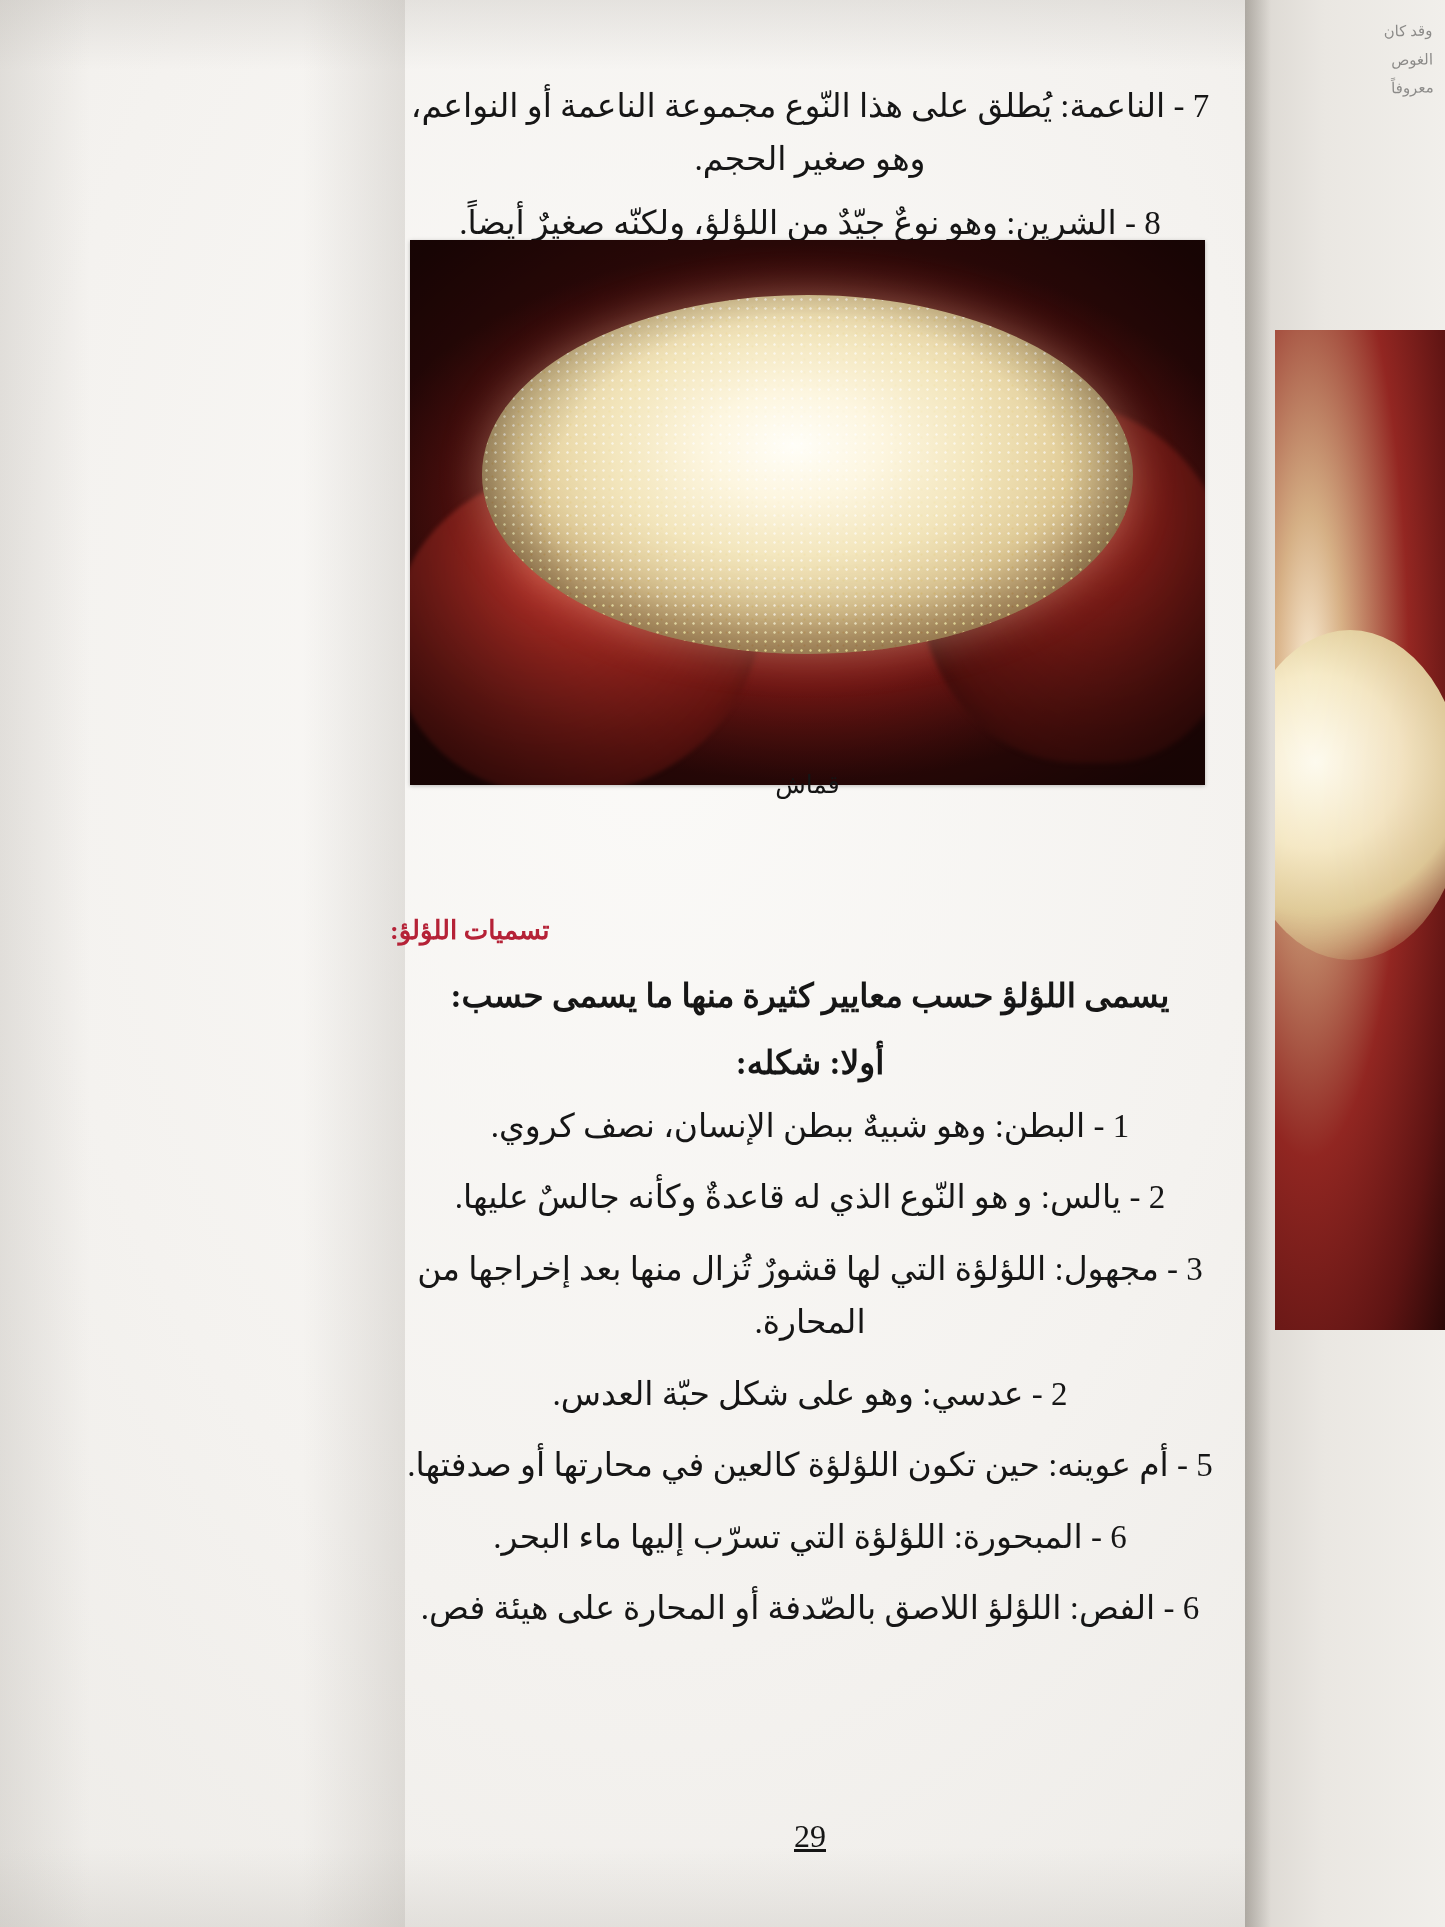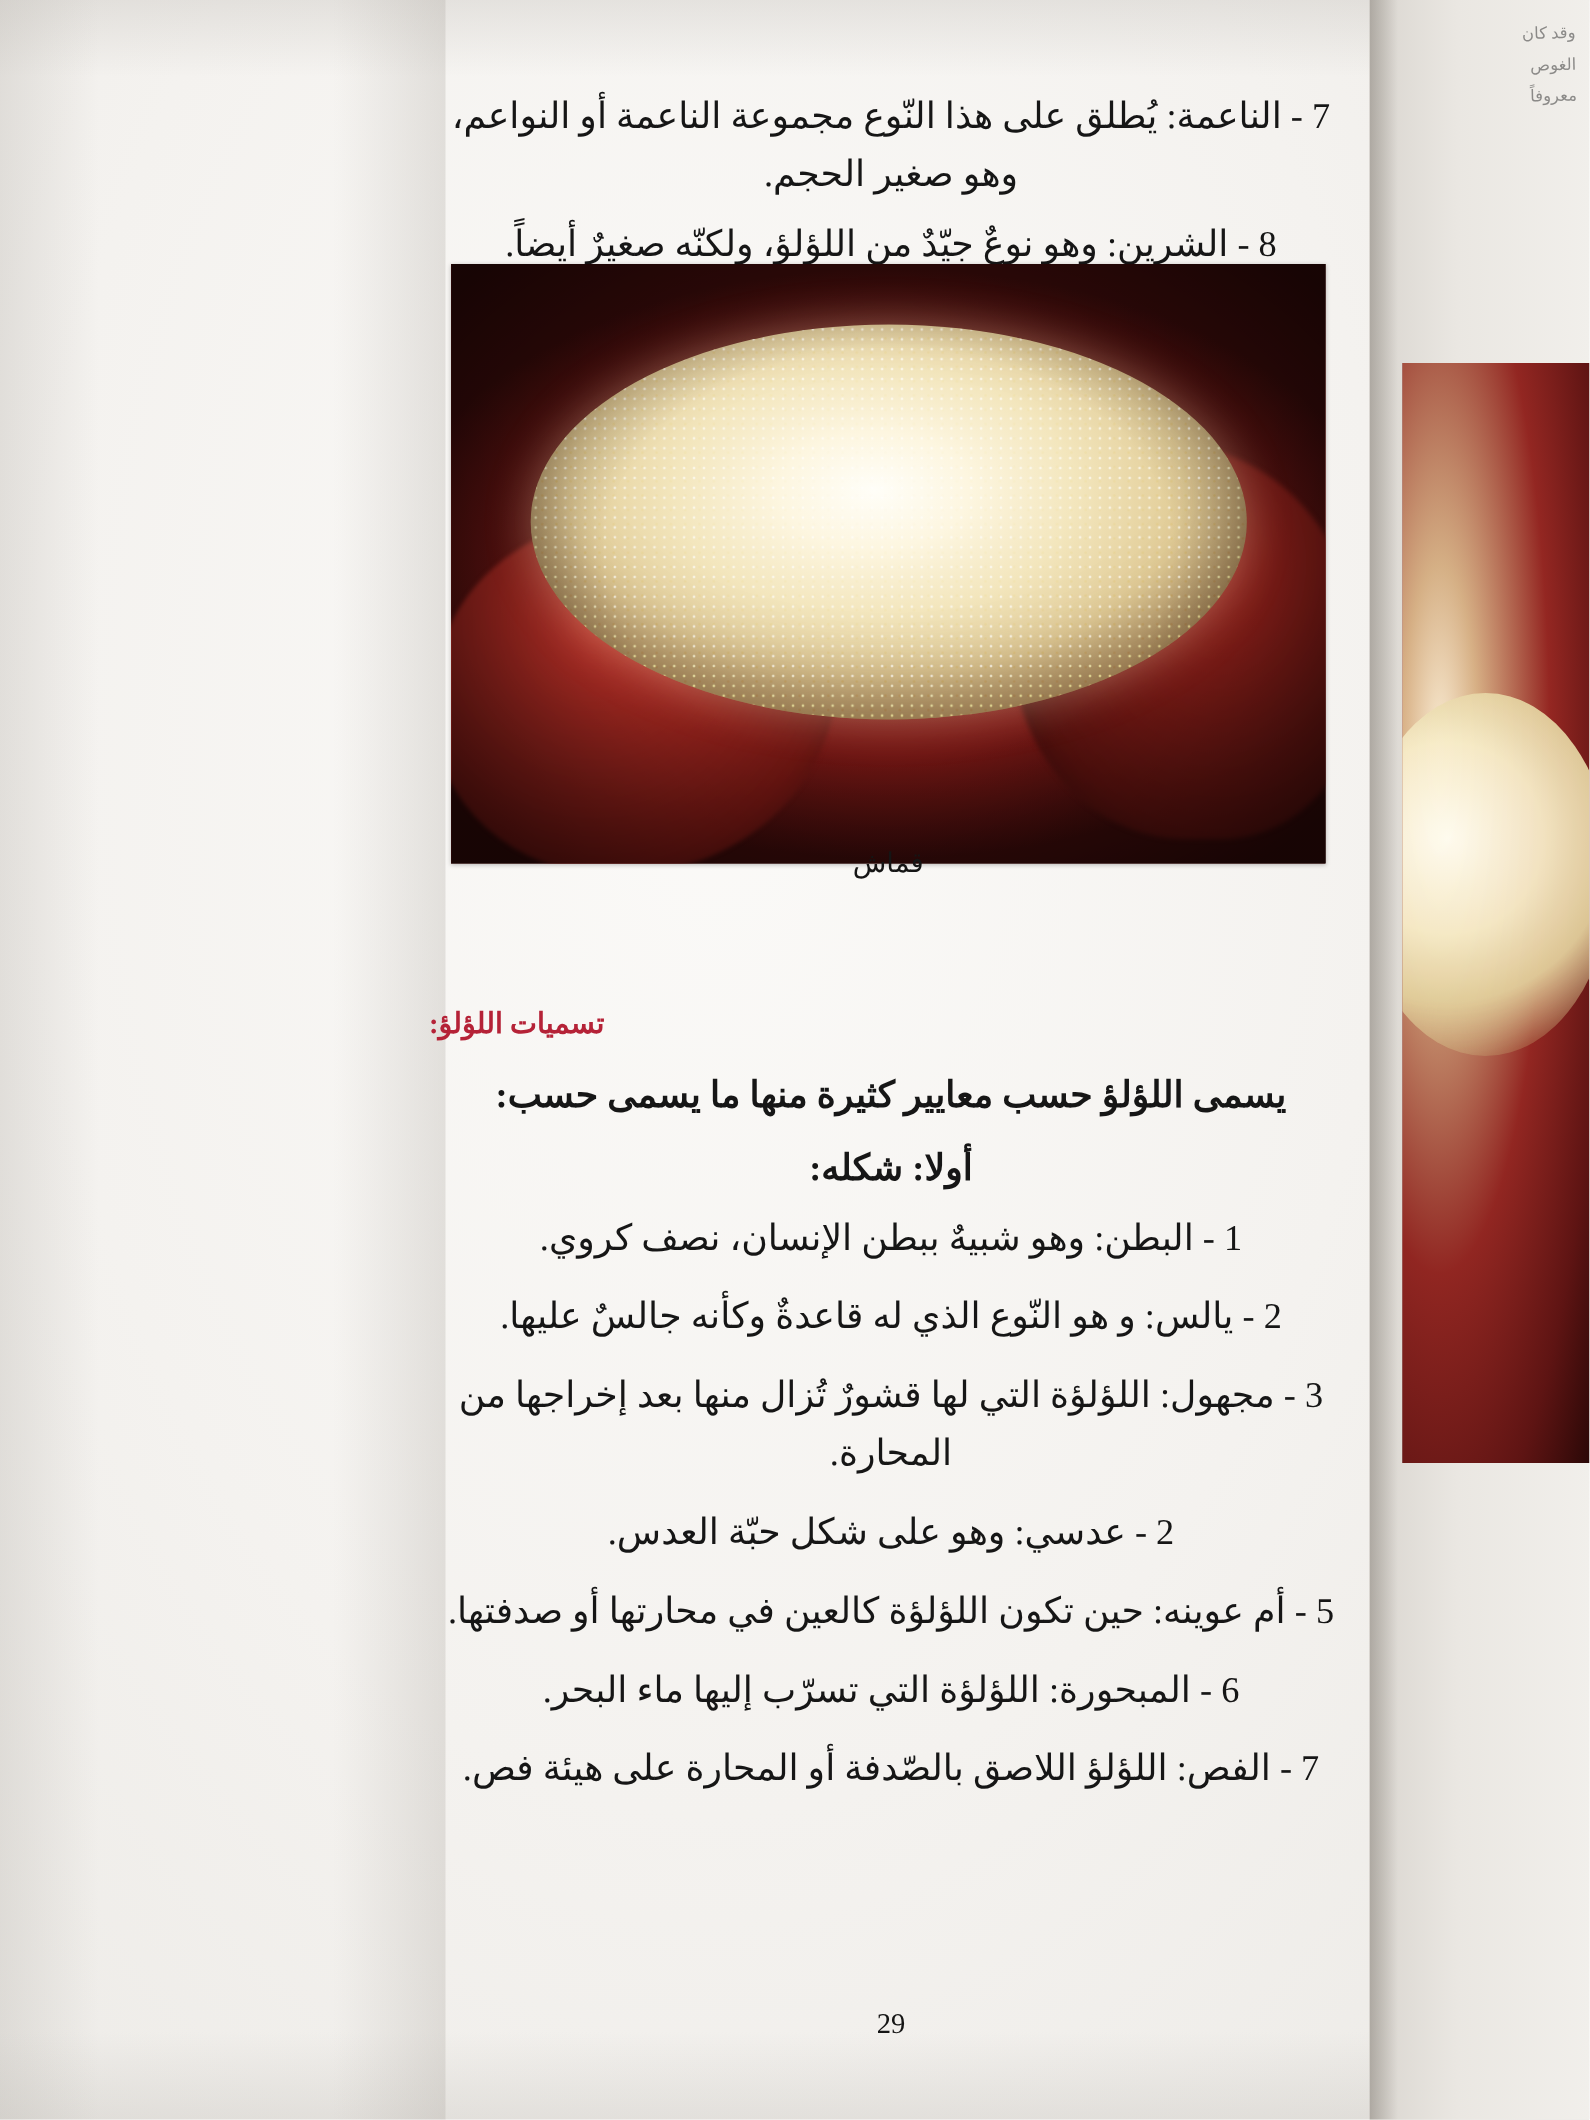--- a/index.html
+++ b/index.html
@@ -236,22 +236,23 @@
     width: 840px;
   }
   .list-block .para { margin-bottom: 18px; }
 
   .page-number {
     position: absolute;
     bottom: 72px;
     right: 0;
     width: 840px;
     text-align: center;
-    font-size: 26px;
+    font-size: 32px;
     color: #151515;
+    text-decoration: underline;
   }
 </style>
 </head>
 <body>
 
 <div class="page">
 
   <div class="top-shade"></div>
   <div class="left-shade"></div>
   <div class="bottom-shade"></div>
@@ -292,19 +293,19 @@
       <div class="para lead">أولا: شكله:</div>
     </div>
 
     <div class="list-block">
       <div class="para">1 - البطن: وهو شبيهٌ ببطن الإنسان، نصف كروي.</div>
       <div class="para">2 - يالس: و هو النّوع الذي له قاعدةٌ وكأنه جالسٌ عليها.</div>
       <div class="para">3 - مجهول: اللؤلؤة التي لها قشورٌ تُزال منها بعد إخراجها من المحارة.</div>
       <div class="para">2 - عدسي: وهو على شكل حبّة العدس.</div>
       <div class="para">5 - أم عوينه: حين تكون اللؤلؤة كالعين في محارتها أو صدفتها.</div>
       <div class="para">6 - المبحورة: اللؤلؤة التي تسرّب إليها ماء البحر.</div>
-      <div class="para">7 - الفص: اللؤلؤ اللاصق بالصّدفة أو المحارة على هيئة فص.</div>
+      <div class="para">6 - الفص: اللؤلؤ اللاصق بالصّدفة أو المحارة على هيئة فص.</div>
     </div>
 
     <div class="page-number">29</div>
 
   </div>
 </div>
 
 </body></html>

